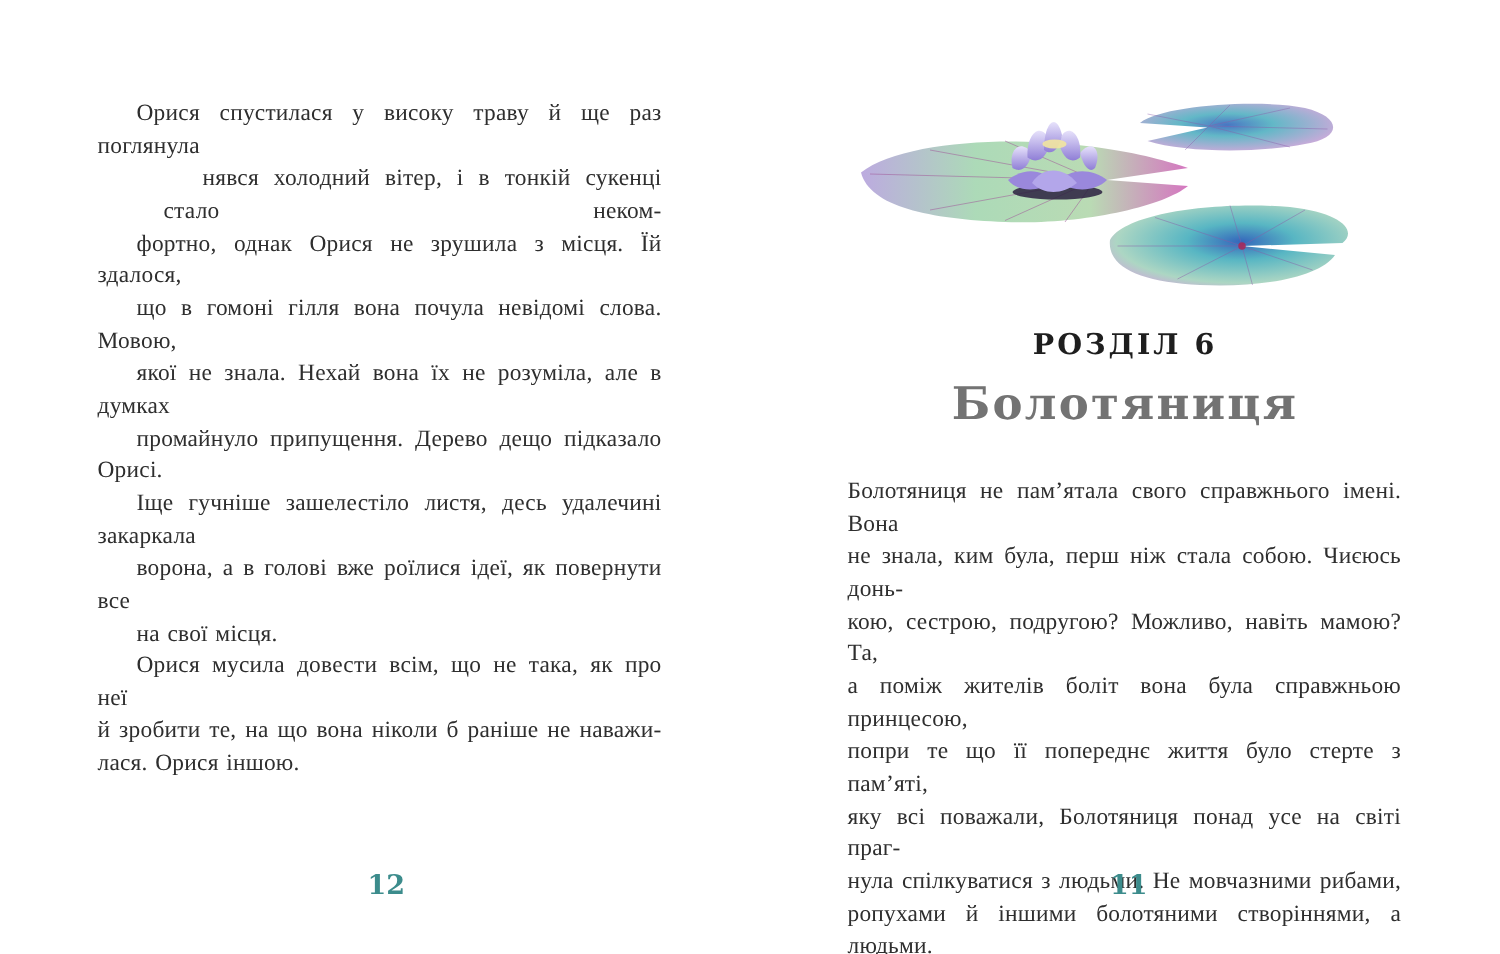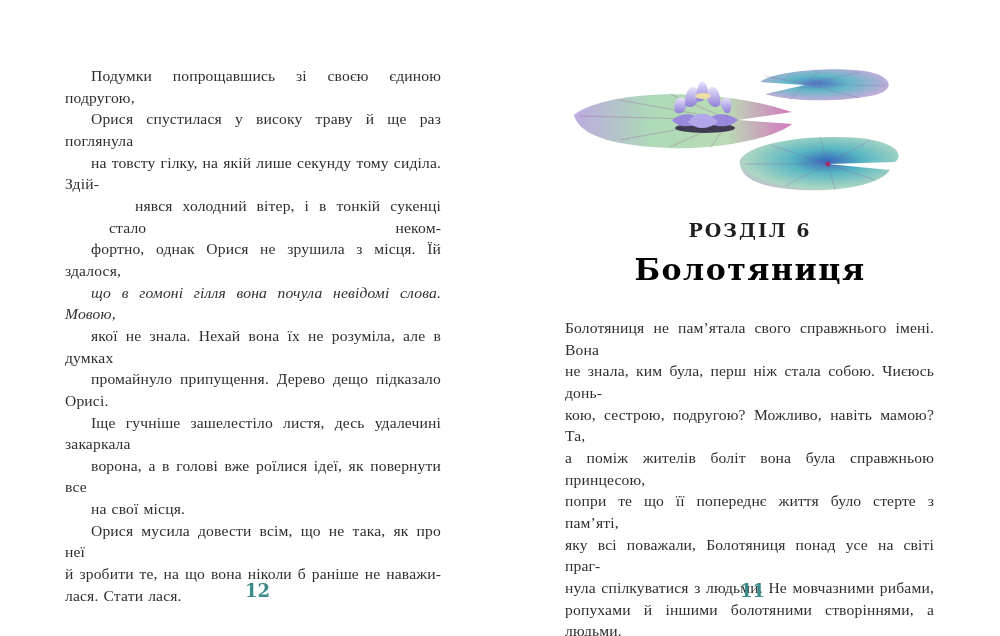--- a/index.html
+++ b/index.html
@@ -78,56 +78,54 @@
     .chapter-title {
       position: absolute;
       left: 0;
       width: 500px;
       top: 252px;
       text-align: center;
       font-family: "DejaVu Serif", "Liberation Serif", serif;
       font-size: 30px;
       font-weight: bold;
       letter-spacing: 1.5px;
-      color: #000000;
+      color: #737373;
     }
 
     .page-number {
       position: absolute;
       top: 580px;
       font-family: "DejaVu Serif", "Liberation Serif", serif;
       font-weight: bold;
       font-size: 18px;
       color: #3c8c8c;
     }
     .page-left .page-number { left: 245px; }
     .page-right .page-number { left: 240px; }
   </style>
 </head>
 <body>
 
 <div class="page page-left">
   <div class="text-block left-text">
     <p class="indent">
-      <span class="line justify-last" style="display:block;text-indent:26px;">Подумки попрощавшись зі своєю єдиною подругою,</span>
       <span class="line justify-last" style="display:block;">Орися спустилася у високу траву й ще раз поглянула</span>
-      <span class="line justify-last" style="display:block;">на товсту гілку, на якій лише секунду тому сиділа. Здій-</span>
       <span class="line justify-last" style="display:block;margin-left:44px;">нявся холодний вітер, і в тонкій сукенці стало неком-</span>
       <span class="line justify-last" style="display:block;">фортно, однак Орися не зрушила з місця. Їй здалося,</span>
-      <span class="line justify-last" style="display:block;font-style:italic;">що в гомоні гілля вона почула невідомі слова. Мовою,</span>
+      <span class="line justify-last" style="display:block;">що в гомоні гілля вона почула невідомі слова. Мовою,</span>
       <span class="line justify-last" style="display:block;">якої не знала. Нехай вона їх не розуміла, але в думках</span>
       <span class="line justify-last" style="display:block;">промайнуло припущення. Дерево дещо підказало Орисі.</span>
       <span class="line justify-last" style="display:block;">Іще гучніше зашелестіло листя, десь удалечині закаркала</span>
       <span class="line justify-last" style="display:block;">ворона, а в голові вже роїлися ідеї, як повернути все</span>
       <span class="line" style="display:block;">на свої місця.</span>
     </p>
     <p>
       <span class="line justify-last" style="display:block;text-indent:26px;">Орися мусила довести всім, що не така, як про неї</span>
       <span class="line justify-last" style="display:block;">й зробити те, на що вона ніколи б раніше не наважи-</span>
-      <span class="line" style="display:block;">лася. Стати лася.</span>
+      <span class="line" style="display:block;">лася. Орися іншою.</span>
     </p>
   </div>
   <div class="page-number">12</div>
 </div>
 
 <div class="page page-right">
   <div class="illustration">
     <svg width="400" height="160" viewBox="0 0 400 160" xmlns="http://www.w3.org/2000/svg">
       <defs>
         <linearGradient id="padLeft" x1="0" y1="0" x2="1" y2="0">

